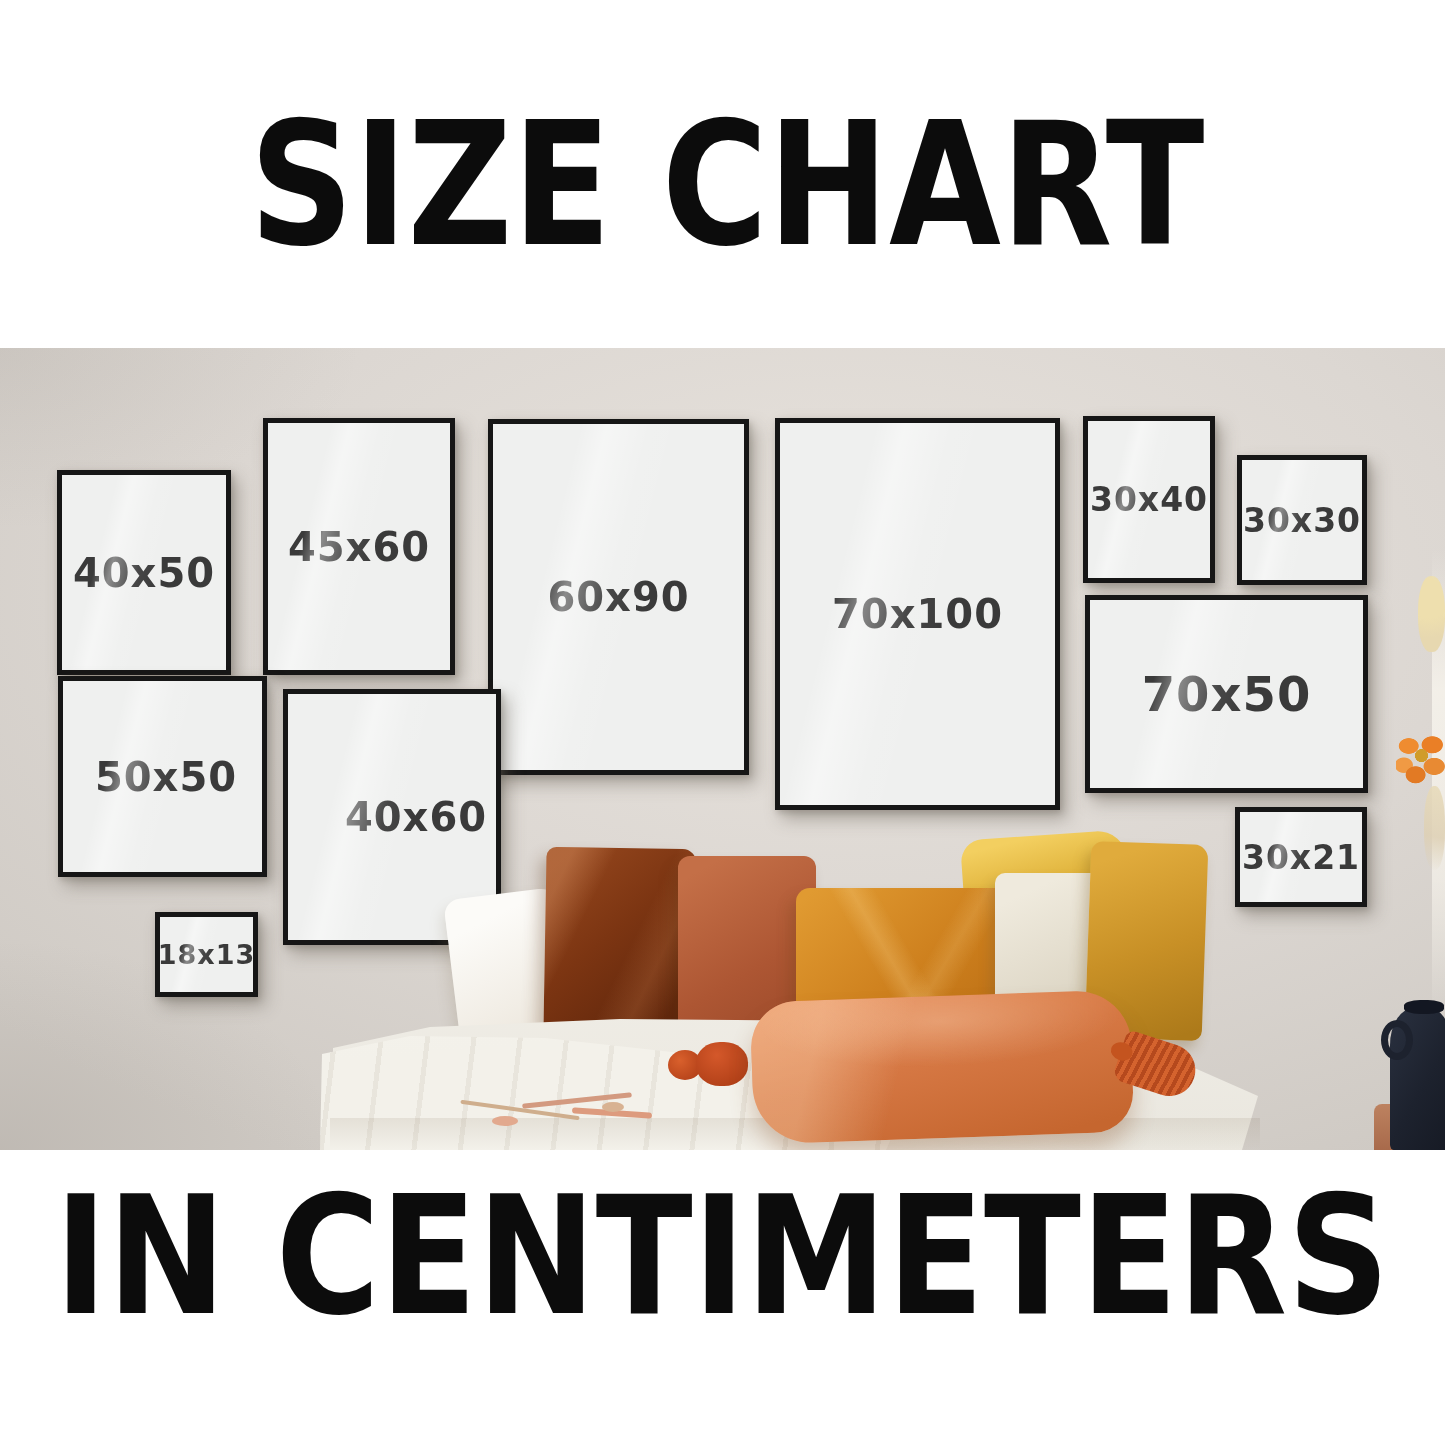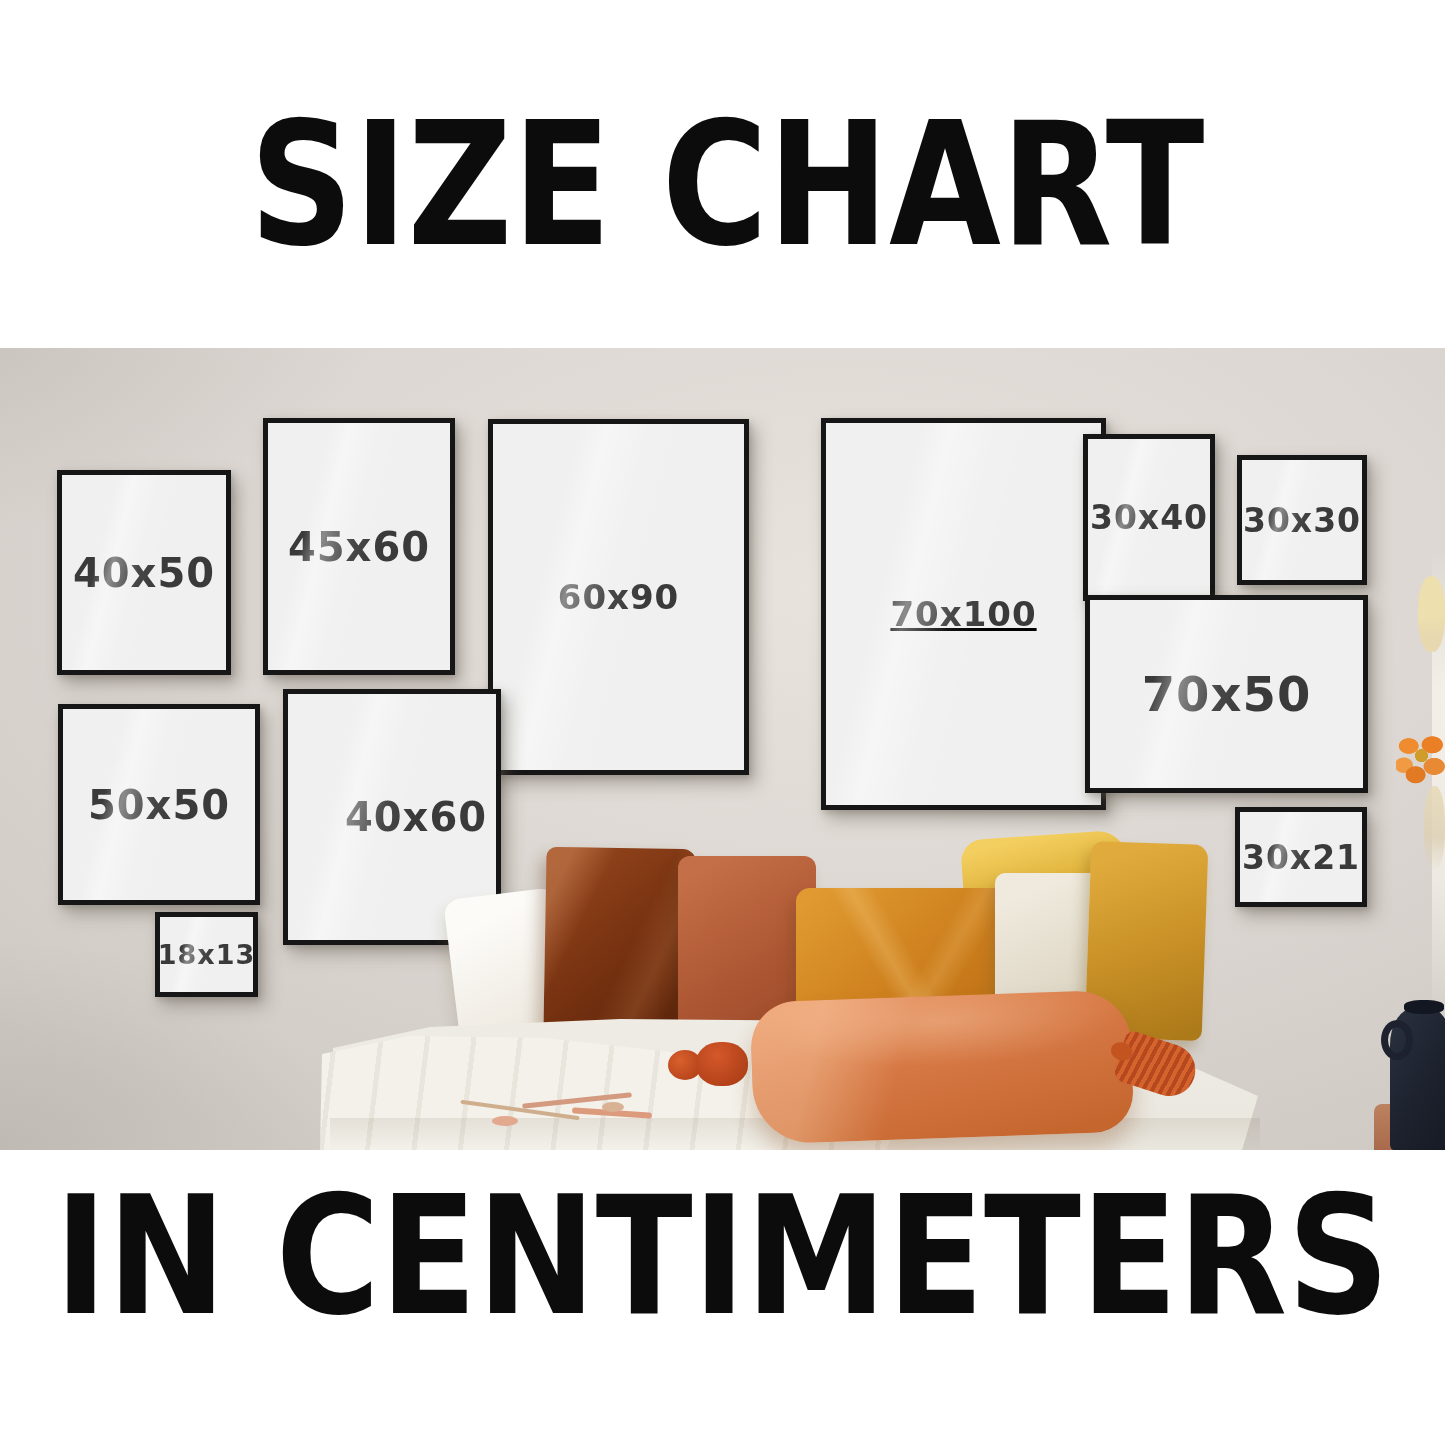--- a/index.html
+++ b/index.html
@@ -34,31 +34,31 @@
   .frame::after{content:"";position:absolute;inset:0;pointer-events:none;
          background:linear-gradient(104deg, rgba(255,255,255,0) 26%, rgba(255,255,255,.75) 34%,
                     rgba(255,255,255,.12) 47%, rgba(255,255,255,0) 58%);
          opacity:.55;}
   .frame-label{font-weight:bold;color:#3a3a3a;letter-spacing:1px;
          font-family:"DejaVu Sans","Liberation Sans",sans-serif;}
 
   .f-4050 {left:57px;  top:122px; width:164px; height:195px;}
   .f-4560 {left:263px; top:70px;  width:182px; height:247px;}
   .f-6090 {left:488px; top:71px;  width:251px; height:346px;}
-  .f-70100{left:821px; top:70px;  width:275px; height:382px;text-decoration:underline;}
-  .f-3040 {left:1083px;top:86px;  width:122px; height:157px;}
+  .f-70100{left:775px; top:70px;  width:275px; height:382px;}
+  .f-3040 {left:1083px;top:68px;  width:122px; height:157px;}
   .f-3030 {left:1237px;top:107px; width:120px; height:120px;}
-  .f-5050 {left:58px;  top:356px; width:192px; height:191px;}
+  .f-5050 {left:58px;  top:328px; width:192px; height:191px;padding-left:7px;}
   .f-4060 {left:283px; top:341px; width:160px; height:246px;padding-left:48px;}
   .f-7050 {left:1085px;top:247px; width:273px; height:188px;}
   .f-1813 {left:155px; top:564px; width:93px;  height:75px;}
   .f-3021 {left:1235px;top:459px; width:122px; height:90px;}
 
   .lbl-m {font-size:40px;}
-  .lbl-l {font-size:34px;}
+  .lbl-l {font-size:40px;}
   .lbl-xl{font-size:48px;}
   .lbl-s {font-size:33px;}
   .lbl-xs{font-size:27px;}
 
   
   .flower-pale-top{position:absolute;left:1418px;top:228px;width:27px;height:76px;border-radius:45%;
     background:radial-gradient(circle at 40% 30%, #eedfae 0 35%, rgba(238,223,174,0) 70%),
                radial-gradient(circle at 60% 75%, #e7d8b0 0 30%, rgba(231,216,176,0) 65%);}
   .flower-orange{position:absolute;left:1396px;top:380px;width:49px;height:60px;
     background:

